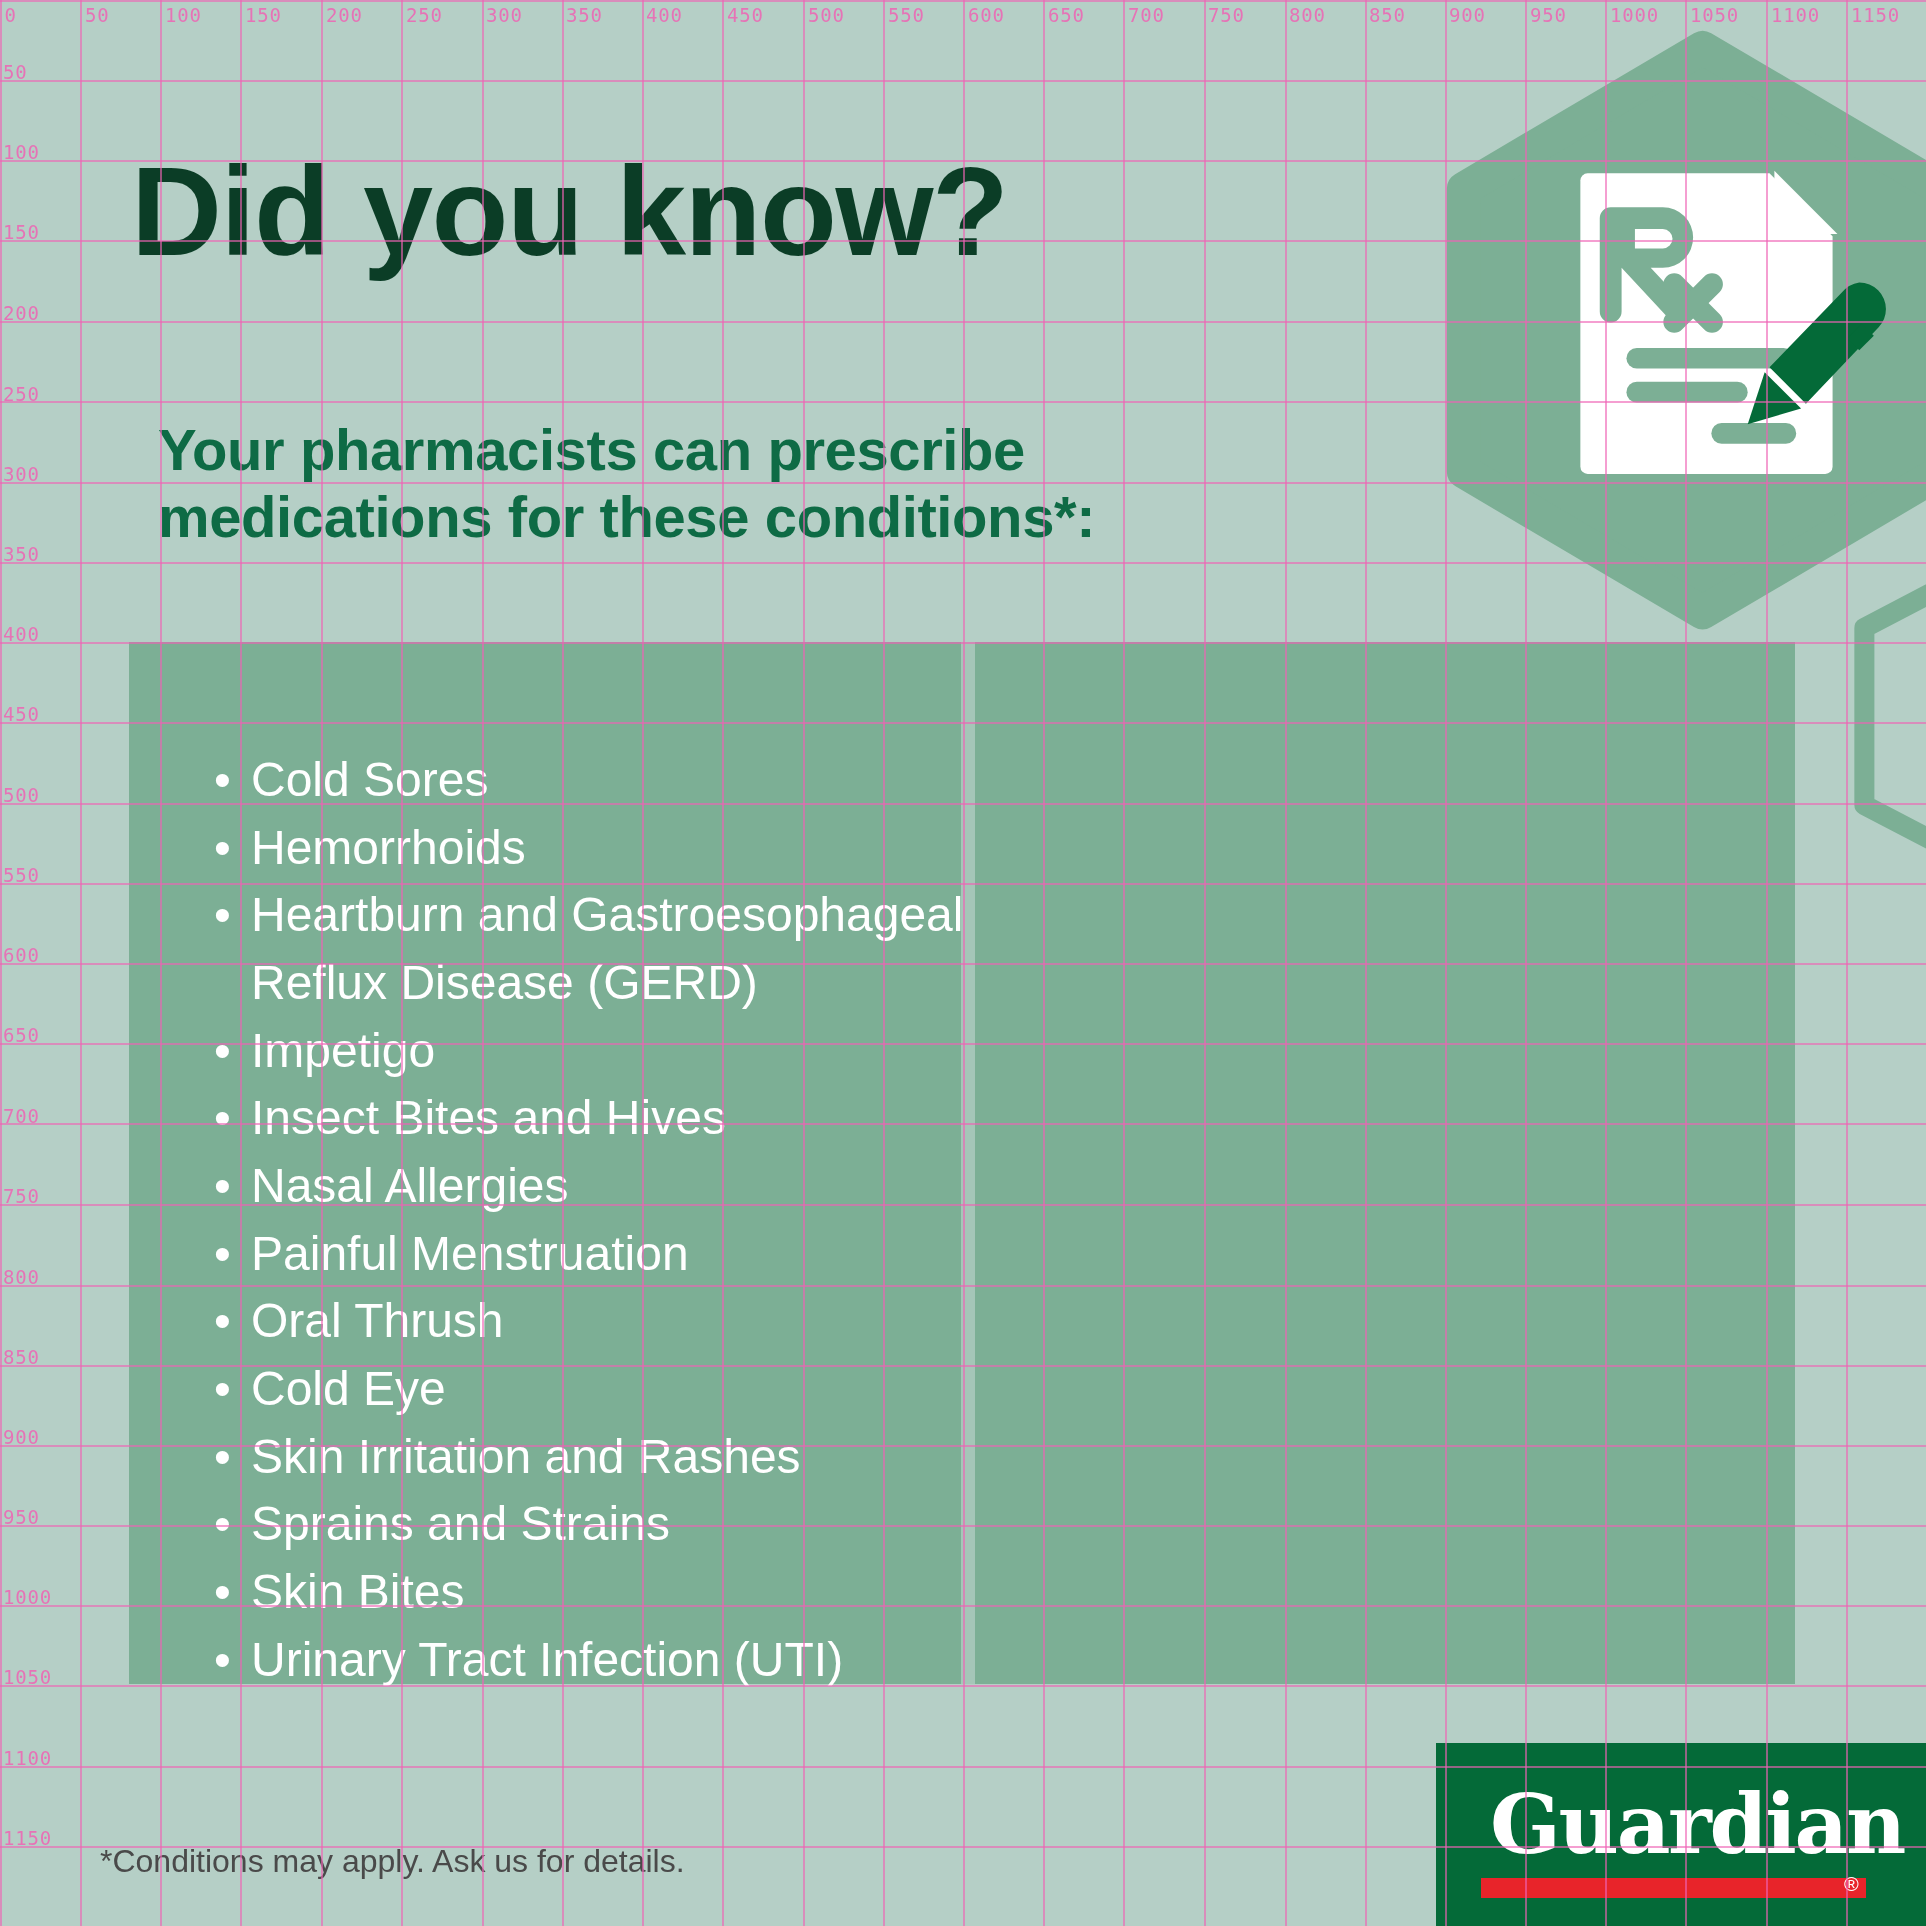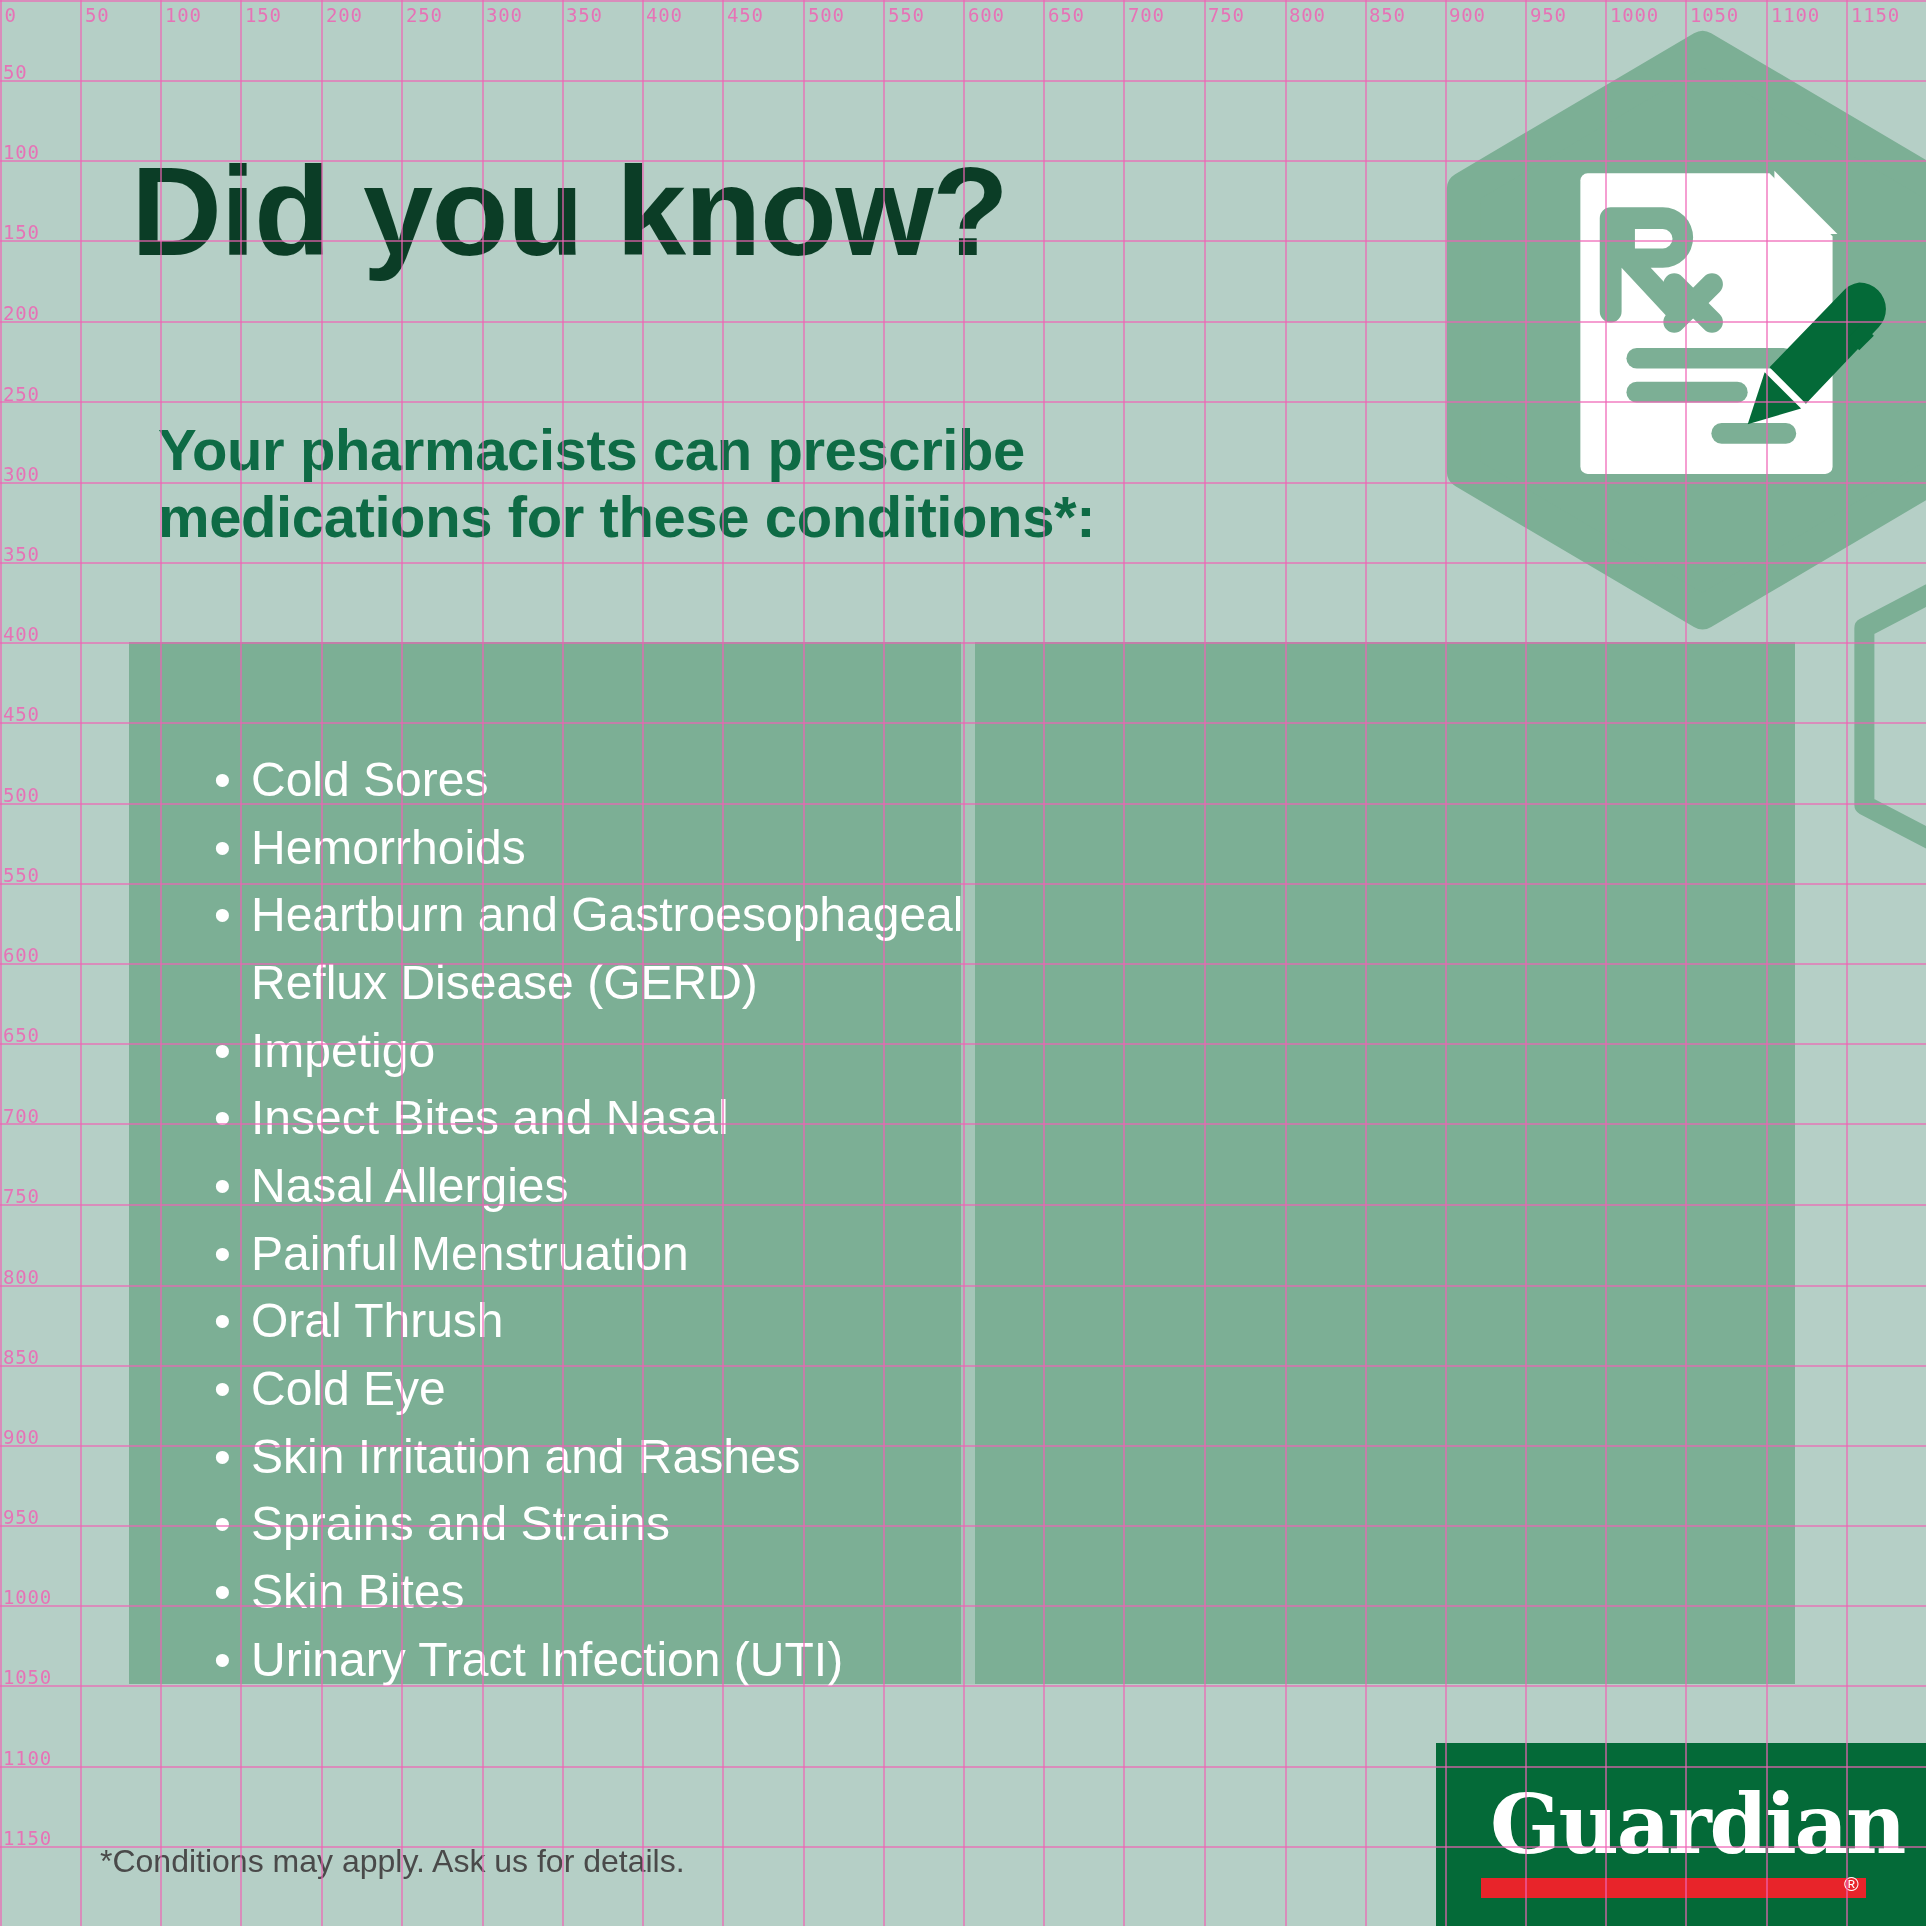--- a/index.html
+++ b/index.html
@@ -224,21 +224,21 @@
   <h2 class="subhead">Your pharmacists can prescribe medications for these conditions*:</h2>
 
   <div class="panel"></div>
   <div class="panel-divider"></div>
 
   <ul class="conditions" id="conditions-list">
       <li>Cold Sores</li>
       <li>Hemorrhoids</li>
       <li>Heartburn and Gastroesophageal Reflux Disease (GERD)</li>
       <li>Impetigo</li>
-      <li>Insect Bites and Nasal</li>
+      <li>Insect Bites and Hives</li>
       <li>Nasal Allergies</li>
       <li>Painful Menstruation</li>
       <li>Oral Thrush</li>
       <li>Cold Eye</li>
       <li>Skin Irritation and Rashes</li>
       <li>Sprains and Strains</li>
       <li>Skin Bites</li>
       <li>Urinary Tract Infection (UTI)</li>
     </ul>
 

